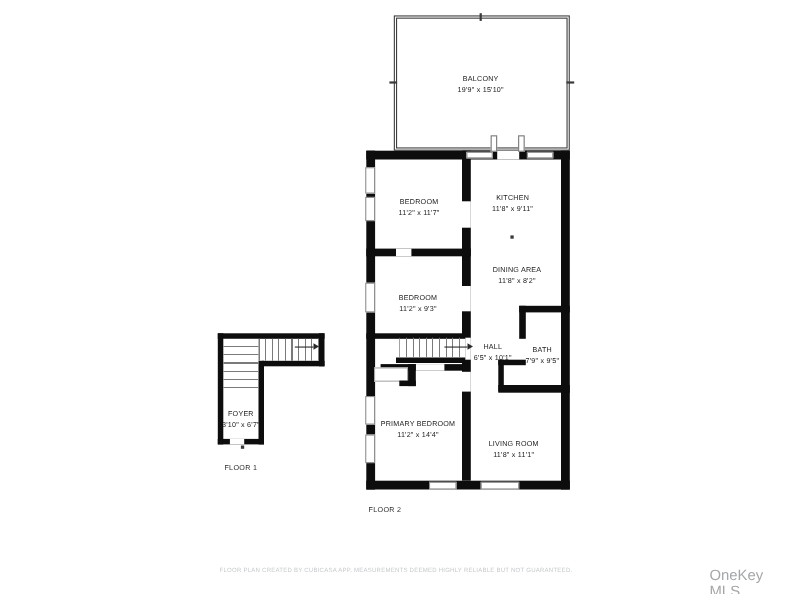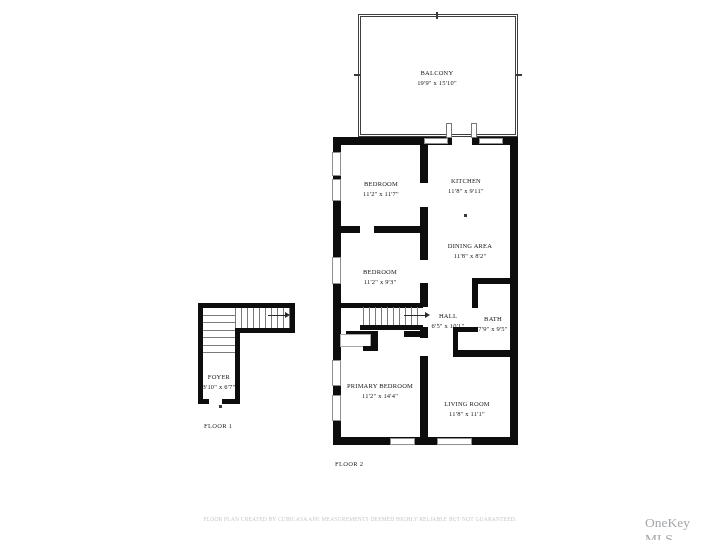--- a/index.html
+++ b/index.html
@@ -1,17 +1,17 @@
 <!DOCTYPE html>
 <html><head>
 <meta charset="utf-8">
 <style>
   html,body{margin:0;padding:0;background:#fff;}
   .canvas{position:relative;width:720px;height:540px;background:#ffffff;overflow:hidden;
-          font-family:Liberation Serif, serif;}
+          font-family:Liberation Sans, sans-serif;}
   .wall{position:absolute;background:#0d0d0d;}
   .gap{position:absolute;background:#ffffff;}
   .win{position:absolute;background:#ffffff;border:1px solid #8f8f8f;box-sizing:border-box;}
   .leaf{position:absolute;background:#ffffff;border:1px solid #777;box-sizing:border-box;}
   .thin{position:absolute;background:#ffffff;border:1px solid #a8a8a8;box-sizing:border-box;}
   .balcony-outline{position:absolute;border:3px double #3e3e3e;box-sizing:border-box;background:#ffffff;}
   .tick{position:absolute;background:#3a3a3a;}
   .stairs-v{position:absolute;background:repeating-linear-gradient(90deg,#7a7a7a 0 1px,transparent 1px 6px);}
   .stairs-h{position:absolute;background:repeating-linear-gradient(0deg,#7a7a7a 0 1px,transparent 1px 7.5px);}
   .arrow-line{position:absolute;background:#2a2a2a;height:1px;}

